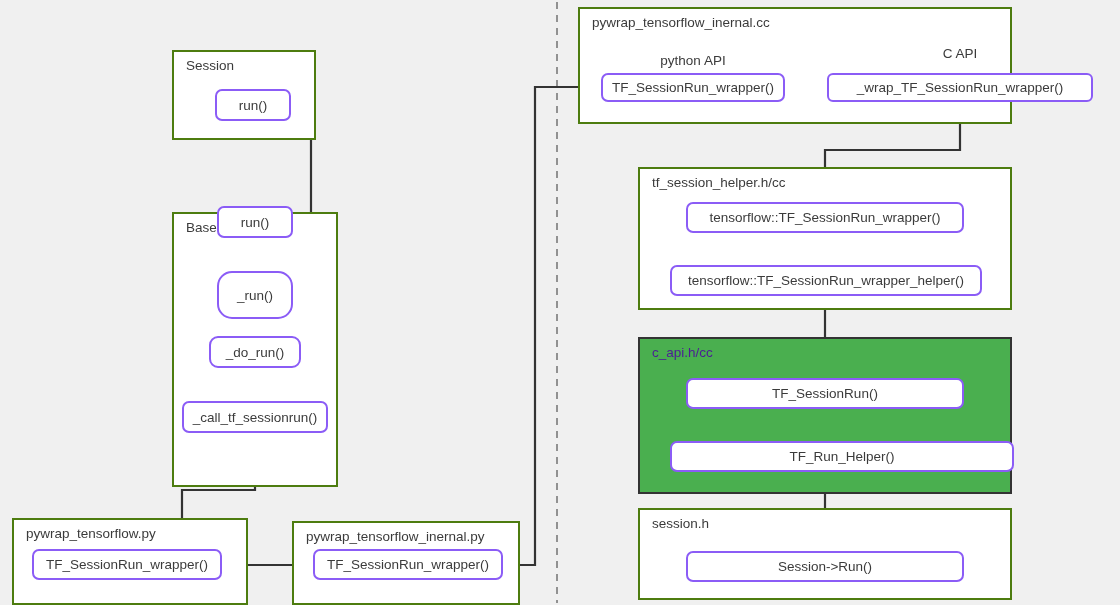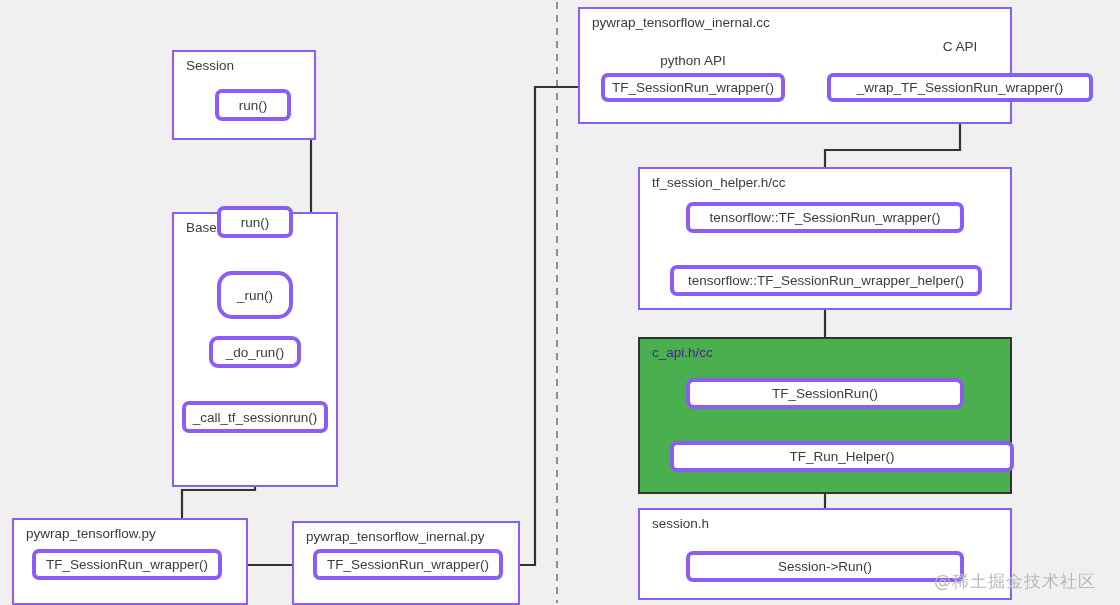--- a/index.html
+++ b/index.html
@@ -19,41 +19,41 @@
     position: absolute;
     left: 0; top: 0;
     width: 1120px;
     height: 605px;
     pointer-events: none;
   }
   
   .panel {
     position: absolute;
     background: #ffffff;
-    border: 2px solid #8b5cf6;
+    border: 2px solid #4d7c0f;
     box-sizing: border-box;
   }
   .panel.green {
     background: #4aaf4f;
     border-color: #333333;
   }
   .panel-title {
     position: absolute;
     left: 12px;
     top: 6px;
     font-size: 13.5px;
     color: #3b3b3b;
     white-space: nowrap;
   }
   .panel.green .panel-title { color: #4c1d95; }
   
   .node {
     position: absolute;
     background: #ffffff;
-    border: 4px solid #8b5cf6;
+    border: 2px solid #8b5cf6;
     border-radius: 7px;
     box-sizing: border-box;
     display: flex;
     align-items: center;
     justify-content: center;
     font-size: 13.5px;
     color: #3b3b3b;
     white-space: nowrap;
   }
   .caption {
@@ -134,34 +134,33 @@
       </div>
       <div class="node" style="left: 32px; top: 549px; width: 190px; height: 31px;">TF_SessionRun_wrapper()</div>
       <div class="panel" style="left: 292px; top: 521px; width: 228px; height: 84px;">
         <div class="panel-title">pywrap_tensorflow_inernal.py</div>
       </div>
       <div class="node" style="left: 313px; top: 549px; width: 190px; height: 31px;">TF_SessionRun_wrapper()</div>
       <div class="panel" style="left: 578px; top: 7px; width: 434px; height: 117px;">
         <div class="panel-title">pywrap_tensorflow_inernal.cc</div>
       </div>
       <div class="caption" style="left: 601px; top: 53px; width: 184px;">python API</div>
-      <div class="caption" style="left: 827px; top: 39px; width: 266px;">C API</div>
+      <div class="caption" style="left: 827px; top: 46px; width: 266px;">C API</div>
       <div class="node" style="left: 601px; top: 73px; width: 184px; height: 29px;">TF_SessionRun_wrapper()</div>
       <div class="node" style="left: 827px; top: 73px; width: 266px; height: 29px; border-radius: 6px;">_wrap_TF_SessionRun_wrapper()</div>
       <div class="panel" style="left: 638px; top: 167px; width: 374px; height: 143px;">
         <div class="panel-title">tf_session_helper.h/cc</div>
       </div>
       <div class="node" style="left: 686px; top: 202px; width: 278px; height: 31px;">tensorflow::TF_SessionRun_wrapper()</div>
       <div class="node" style="left: 670px; top: 265px; width: 312px; height: 31px;">tensorflow::TF_SessionRun_wrapper_helper()</div>
       <div class="panel green" style="left: 638px; top: 337px; width: 374px; height: 157px;">
         <div class="panel-title">c_api.h/cc</div>
       </div>
-      <div class="node" style="left: 686px; top: 378px; width: 278px; height: 31px; border-radius: 8px;">TF_SessionRun()</div>
+      <div class="node" style="left: 686px; top: 378px; width: 278px; height: 31px;">TF_SessionRun()</div>
       <div class="node" style="left: 670px; top: 441px; width: 344px; height: 31px;">TF_Run_Helper()</div>
       <div class="panel" style="left: 638px; top: 508px; width: 374px; height: 92px;">
         <div class="panel-title">session.h</div>
       </div>
       <div class="node" style="left: 686px; top: 551px; width: 278px; height: 31px;">Session-&gt;Run()</div>
     </div>
 
-  <div class="watermark" style="left: 934px; top: 570px;">@稀土掘金技术社区</div>
 
 </div>
 
 </body></html>

